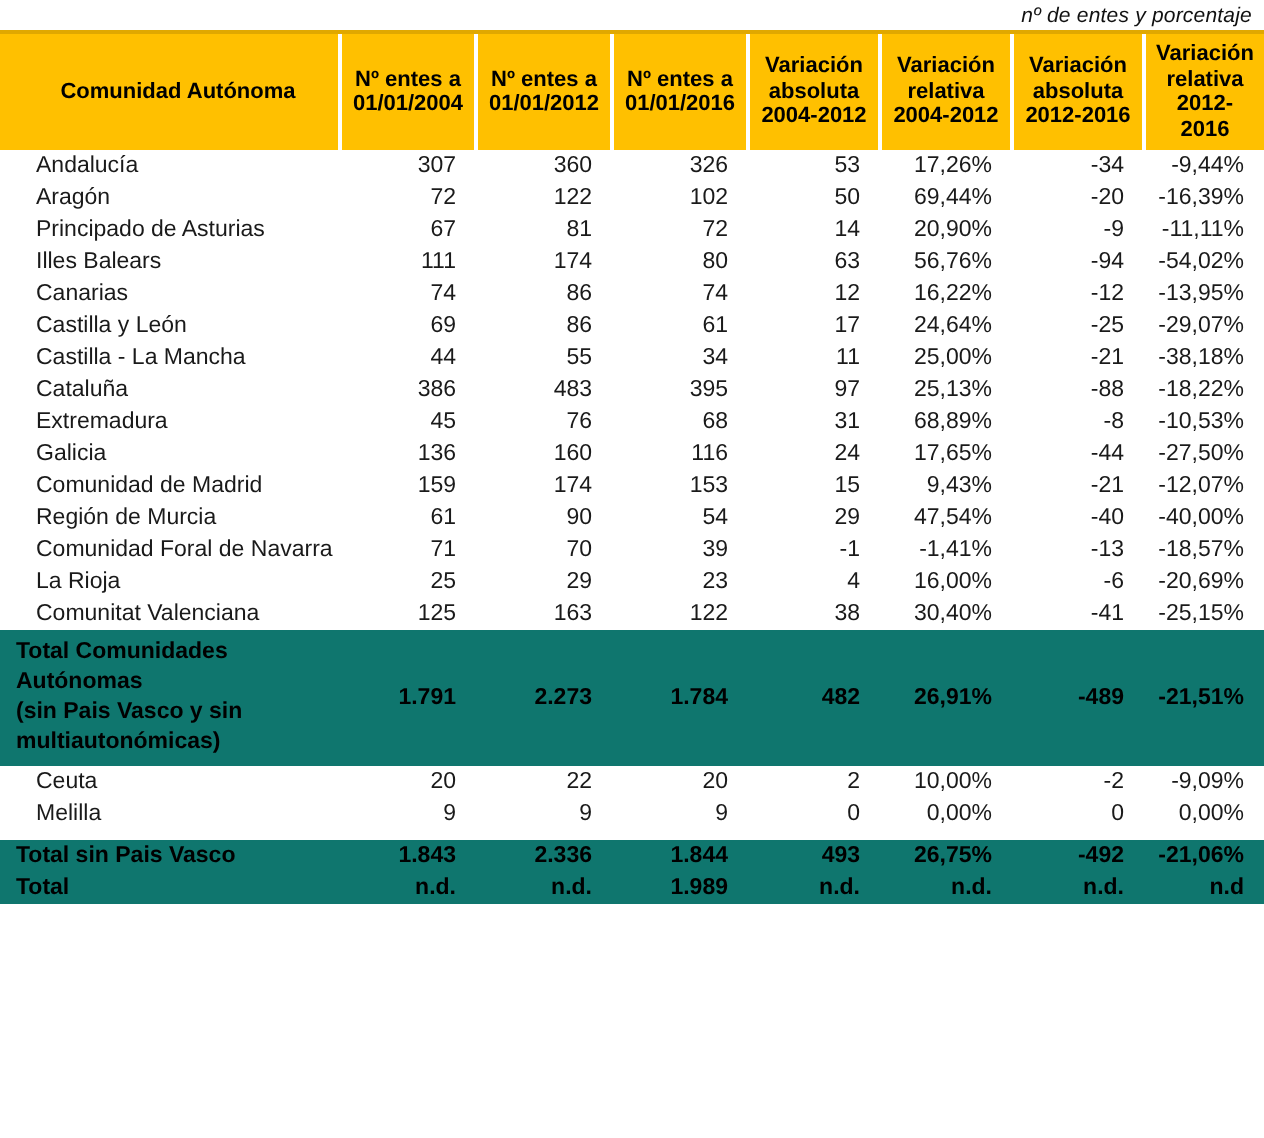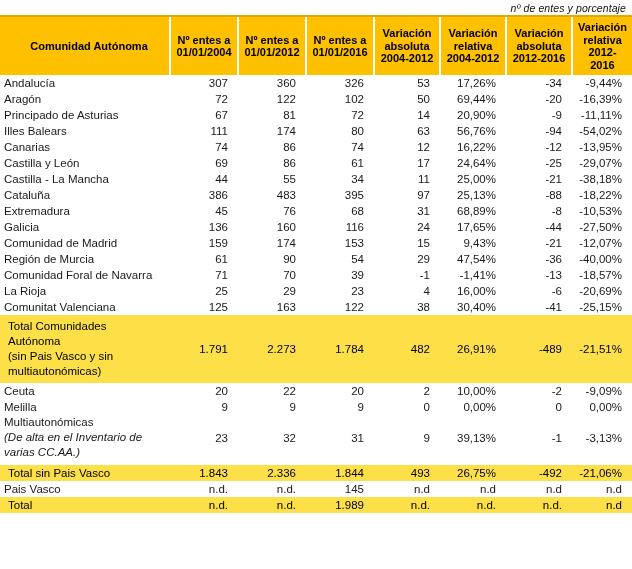--- a/index.html
+++ b/index.html
@@ -70,31 +70,31 @@
     line-height: 16px;
     font-size: 11.5px;
     vertical-align: middle;
     background: #ffffff;
     border: 0;
     white-space: nowrap;
     overflow: hidden;
   }
   tbody td.name {
     text-align: left;
-    padding-left: 4px;
+    padding-left: 18px;
   }
   tbody td.num {
     text-align: right;
     padding-right: 10px;
   }
 
   
   tr.hl td {
-    background: #fde047;
-    font-weight: normal;
+    background: #0f766e;
+    font-weight: bold;
     color: #000;
   }
   tr.hl td.name { padding-left: 8px; }
 
   
   tr.block td {
     height: 62px;
     vertical-align: middle;
   }
   tr.block td.name {
@@ -299,21 +299,21 @@
         <td class="num">-21</td>
         <td class="num">-12,07%</td>
       </tr>
       <tr>
         <td class="name">Región de Murcia</td>
         <td class="num">61</td>
         <td class="num">90</td>
         <td class="num">54</td>
         <td class="num">29</td>
         <td class="num">47,54%</td>
-        <td class="num">-36</td>
+        <td class="num">-40</td>
         <td class="num">-40,00%</td>
       </tr>
       <tr>
         <td class="name">Comunidad Foral de Navarra</td>
         <td class="num">71</td>
         <td class="num">70</td>
         <td class="num">39</td>
         <td class="num">-1</td>
         <td class="num">-1,41%</td>
         <td class="num">-13</td>
@@ -336,21 +336,21 @@
         <td class="num">122</td>
         <td class="num">38</td>
         <td class="num">30,40%</td>
         <td class="num">-41</td>
         <td class="num">-25,15%</td>
       </tr>
 
       <tr class="hl block">
         <td class="name">
           <span>Total Comunidades</span><br>
-          <span>Autónoma</span><br>
+          <span>Autónomas</span><br>
           <span>(sin Pais Vasco y sin</span><br>
           <span>multiautonómicas)</span>
         </td>
         <td class="num">1.791</td>
         <td class="num">2.273</td>
         <td class="num">1.784</td>
         <td class="num">482</td>
         <td class="num">26,91%</td>
         <td class="num">-489</td>
         <td class="num">-21,51%</td>
@@ -370,60 +370,36 @@
         <td class="name">Melilla</td>
         <td class="num">9</td>
         <td class="num">9</td>
         <td class="num">9</td>
         <td class="num">0</td>
         <td class="num">0,00%</td>
         <td class="num">0</td>
         <td class="num">0,00%</td>
       </tr>
 
-      <tr class="multi">
-        <td class="name">
-          <span>Multiautonómicas</span><br>
-          <span class="ital">(De alta en el Inventario de</span><br>
-          <span class="ital">varias CC.AA.)</span>
-        </td>
-        <td class="num">23</td>
-        <td class="num">32</td>
-        <td class="num">31</td>
-        <td class="num">9</td>
-        <td class="num">39,13%</td>
-        <td class="num">-1</td>
-        <td class="num">-3,13%</td>
-      </tr>
 
       <tr class="spacer">
         <td colspan="8"></td>
       </tr>
 
       <tr class="hl">
         <td class="name">Total sin Pais Vasco</td>
         <td class="num">1.843</td>
         <td class="num">2.336</td>
         <td class="num">1.844</td>
         <td class="num">493</td>
         <td class="num">26,75%</td>
         <td class="num">-492</td>
         <td class="num">-21,06%</td>
       </tr>
 
-      <tr>
-        <td class="name">Pais Vasco</td>
-        <td class="num">n.d.</td>
-        <td class="num">n.d.</td>
-        <td class="num">145</td>
-        <td class="num">n.d</td>
-        <td class="num">n.d</td>
-        <td class="num">n.d</td>
-        <td class="num">n.d</td>
-      </tr>
 
       <tr class="hl last-row">
         <td class="name">Total</td>
         <td class="num">n.d.</td>
         <td class="num">n.d.</td>
         <td class="num">1.989</td>
         <td class="num">n.d.</td>
         <td class="num">n.d.</td>
         <td class="num">n.d.</td>
         <td class="num">n.d</td>

